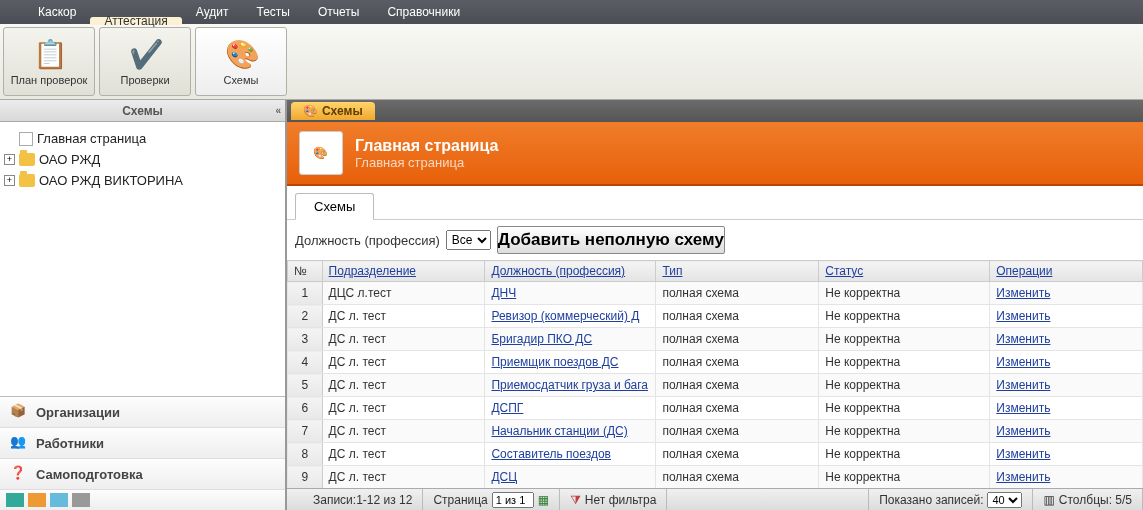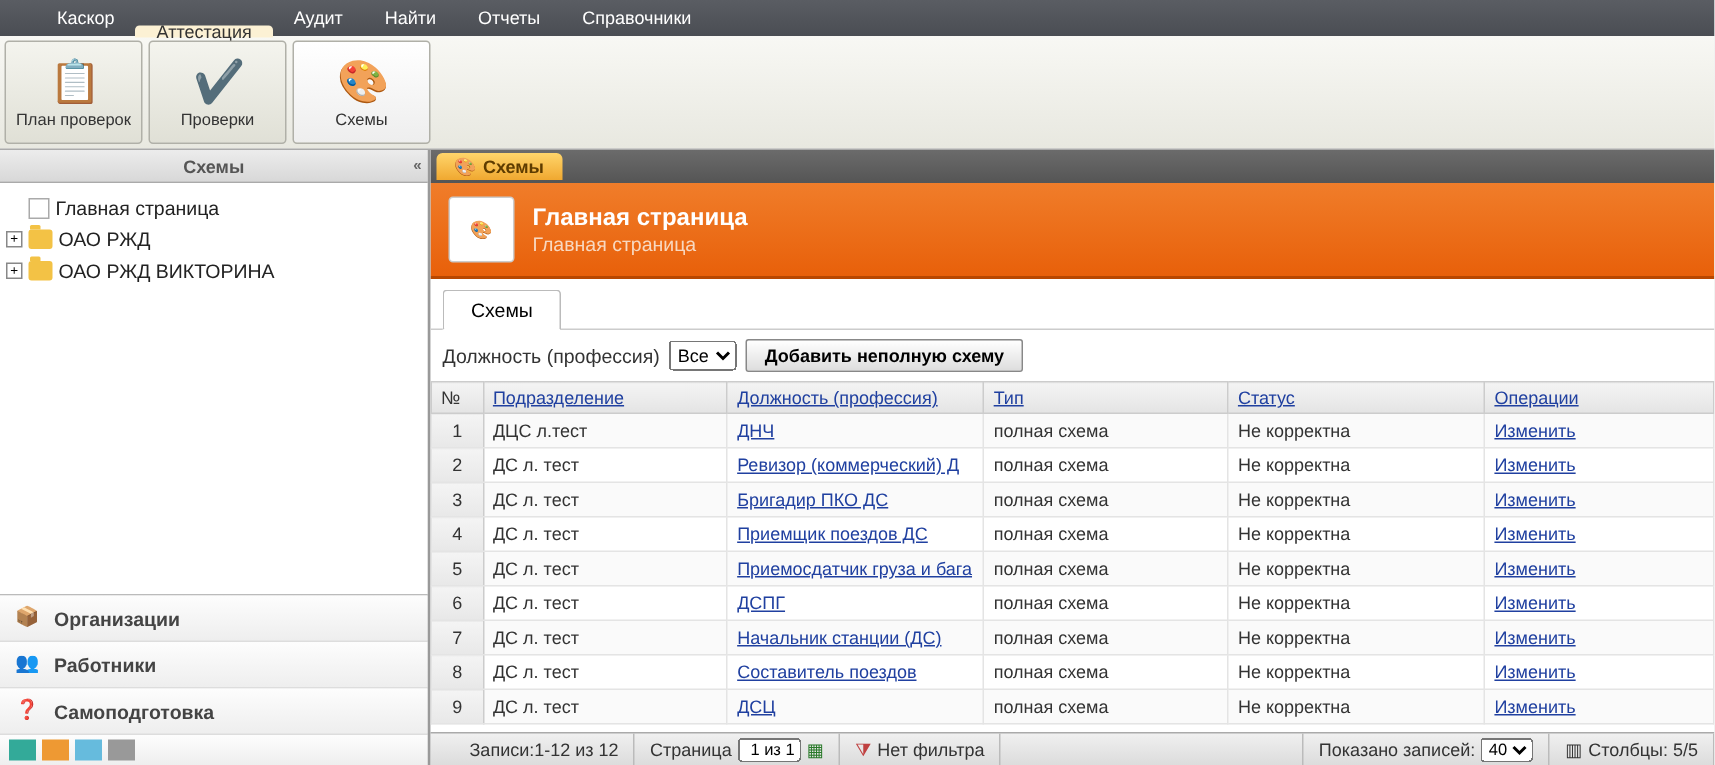--- a/index.html
+++ b/index.html
@@ -40,47 +40,47 @@
 .hero .hicon { width:44px; height:44px; background:#fff; border:1px solid #ccc; border-radius:3px; display:flex;align-items:center;justify-content:center;}
 .hero .htxt h2{color:#fff; font-size:16px; font-weight:bold;}
 .hero .htxt .sub{color:#f8d8c0; font-size:13px;}
 
 .content-tabs { background:#fff; padding-top:6px; padding-left:8px; border-bottom:1px solid #ccc;}
 .content-tabs .ctab { display:inline-block; padding:5px 18px; border:1px solid #bbb; border-bottom:1px solid #fff; background:#fff; border-radius:3px 3px 0 0; font-size:13px; position:relative; top:1px;}
 
 .toolbar { display:flex; align-items:center; padding:6px 8px; gap:6px; background:#fff; }
 .toolbar .label{font-size:13px; color:#333;}
 .toolbar select{font-size:12px; padding:1px;}
-.toolbar button{font-size:12px; font-weight:bold; padding:3px 12px; border:1px solid #888; border-radius:2px; background:linear-gradient(#fff,#ddd); cursor:pointer;}
+.toolbar button{font-size:17px; font-weight:bold; padding:3px 0; border:1px solid #888; border-radius:2px; background:linear-gradient(#fff,#ddd); cursor:pointer;}
 .toolbar .search{margin-left:auto; display:flex; align-items:center; border:1px solid #bbb; border-radius:2px; background:#fff;}
 .toolbar .search input{border:none; outline:none; padding:3px 6px; width:150px; font-size:12px; color:#888;}
 .toolbar .search .sicn{width:20px;text-align:center;color:#a07030;}
 
 .grid { flex:1; overflow:auto; background:#fff; }
 table { width:100%; border-collapse:collapse; table-layout:fixed;}
 th { background:linear-gradient(#f4f4f4,#e4e4e4); border:1px solid #ccc; padding:3px 6px; text-align:left; font-size:12px; font-weight:normal; color:#2040a0; text-decoration:underline; cursor:pointer;}
 th:first-child{text-decoration:none;color:#333;}
 td { border:1px solid #e4e4e4; padding:4px 6px; font-size:12px; color:#333;}
 tr:nth-child(odd) td{background:#fafafa;}
 td.num{text-align:center; background:linear-gradient(#f4f4f4,#e8e8e8)!important; border-right:1px solid #ccc;}
 td a{color:#2040a0; text-decoration:underline;}
 .status { background:linear-gradient(#f0f0f0,#dcdcdc); border-top:1px solid #aaa; height:22px; display:flex; align-items:center; font-size:12px; color:#333;padding-left:16px;}
 .status .cell{padding:0 10px; border-right:1px solid #bbb; display:flex; align-items:center; gap:4px; height:100%;}
-.status input{width:42px; font-size:11px; padding:0 2px;text-align:right;}
+.status input{width:42px; font-size:11px; padding:0 2px;}
 .status .fill{flex:1;}
 .status select{font-size:11px;}
 </style>
 </head>
 <body>
 
 <div class="topbar">
     <div class="tab">Каскор</div>
     <div class="tab active">Аттестация</div>
     <div class="tab">Аудит</div>
-    <div class="tab">Найти</div>
+    <div class="tab">Тесты</div>
     <div class="tab">Отчеты</div>
     <div class="tab">Справочники</div>
   </div>
 
 <div class="ribbon">
     <div class="ribbon-btn">
       <div class="icon" style="font-size:28px;text-align:center">📋</div>
       <div class="lbl">План проверок</div>
     </div>
     <div class="ribbon-btn">

